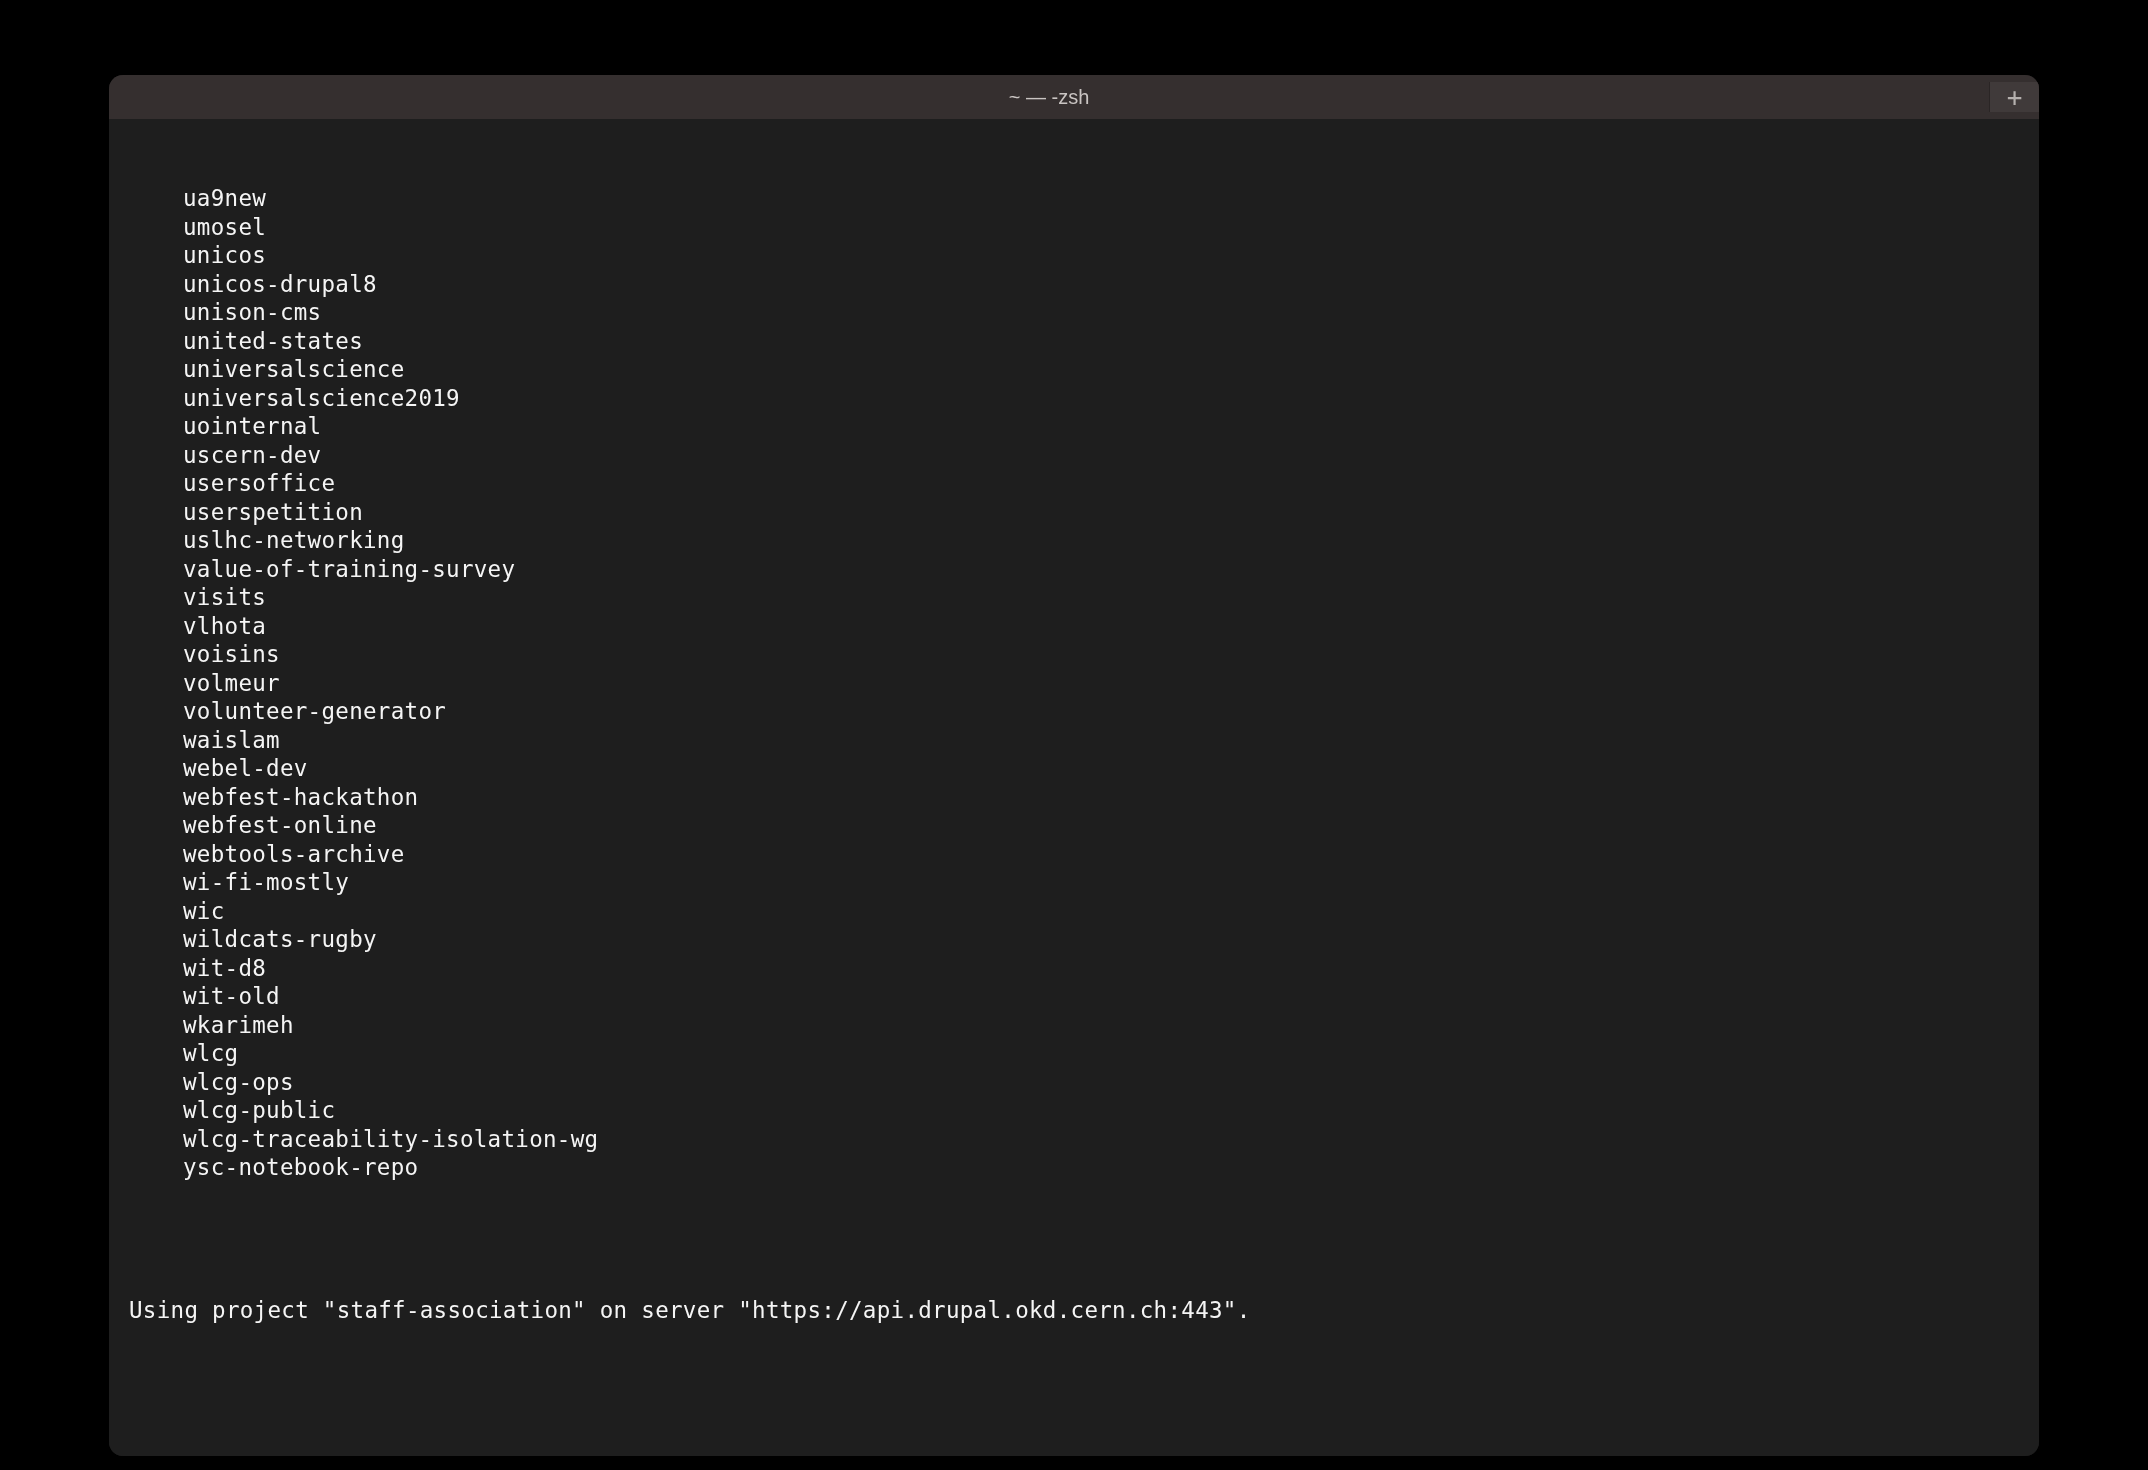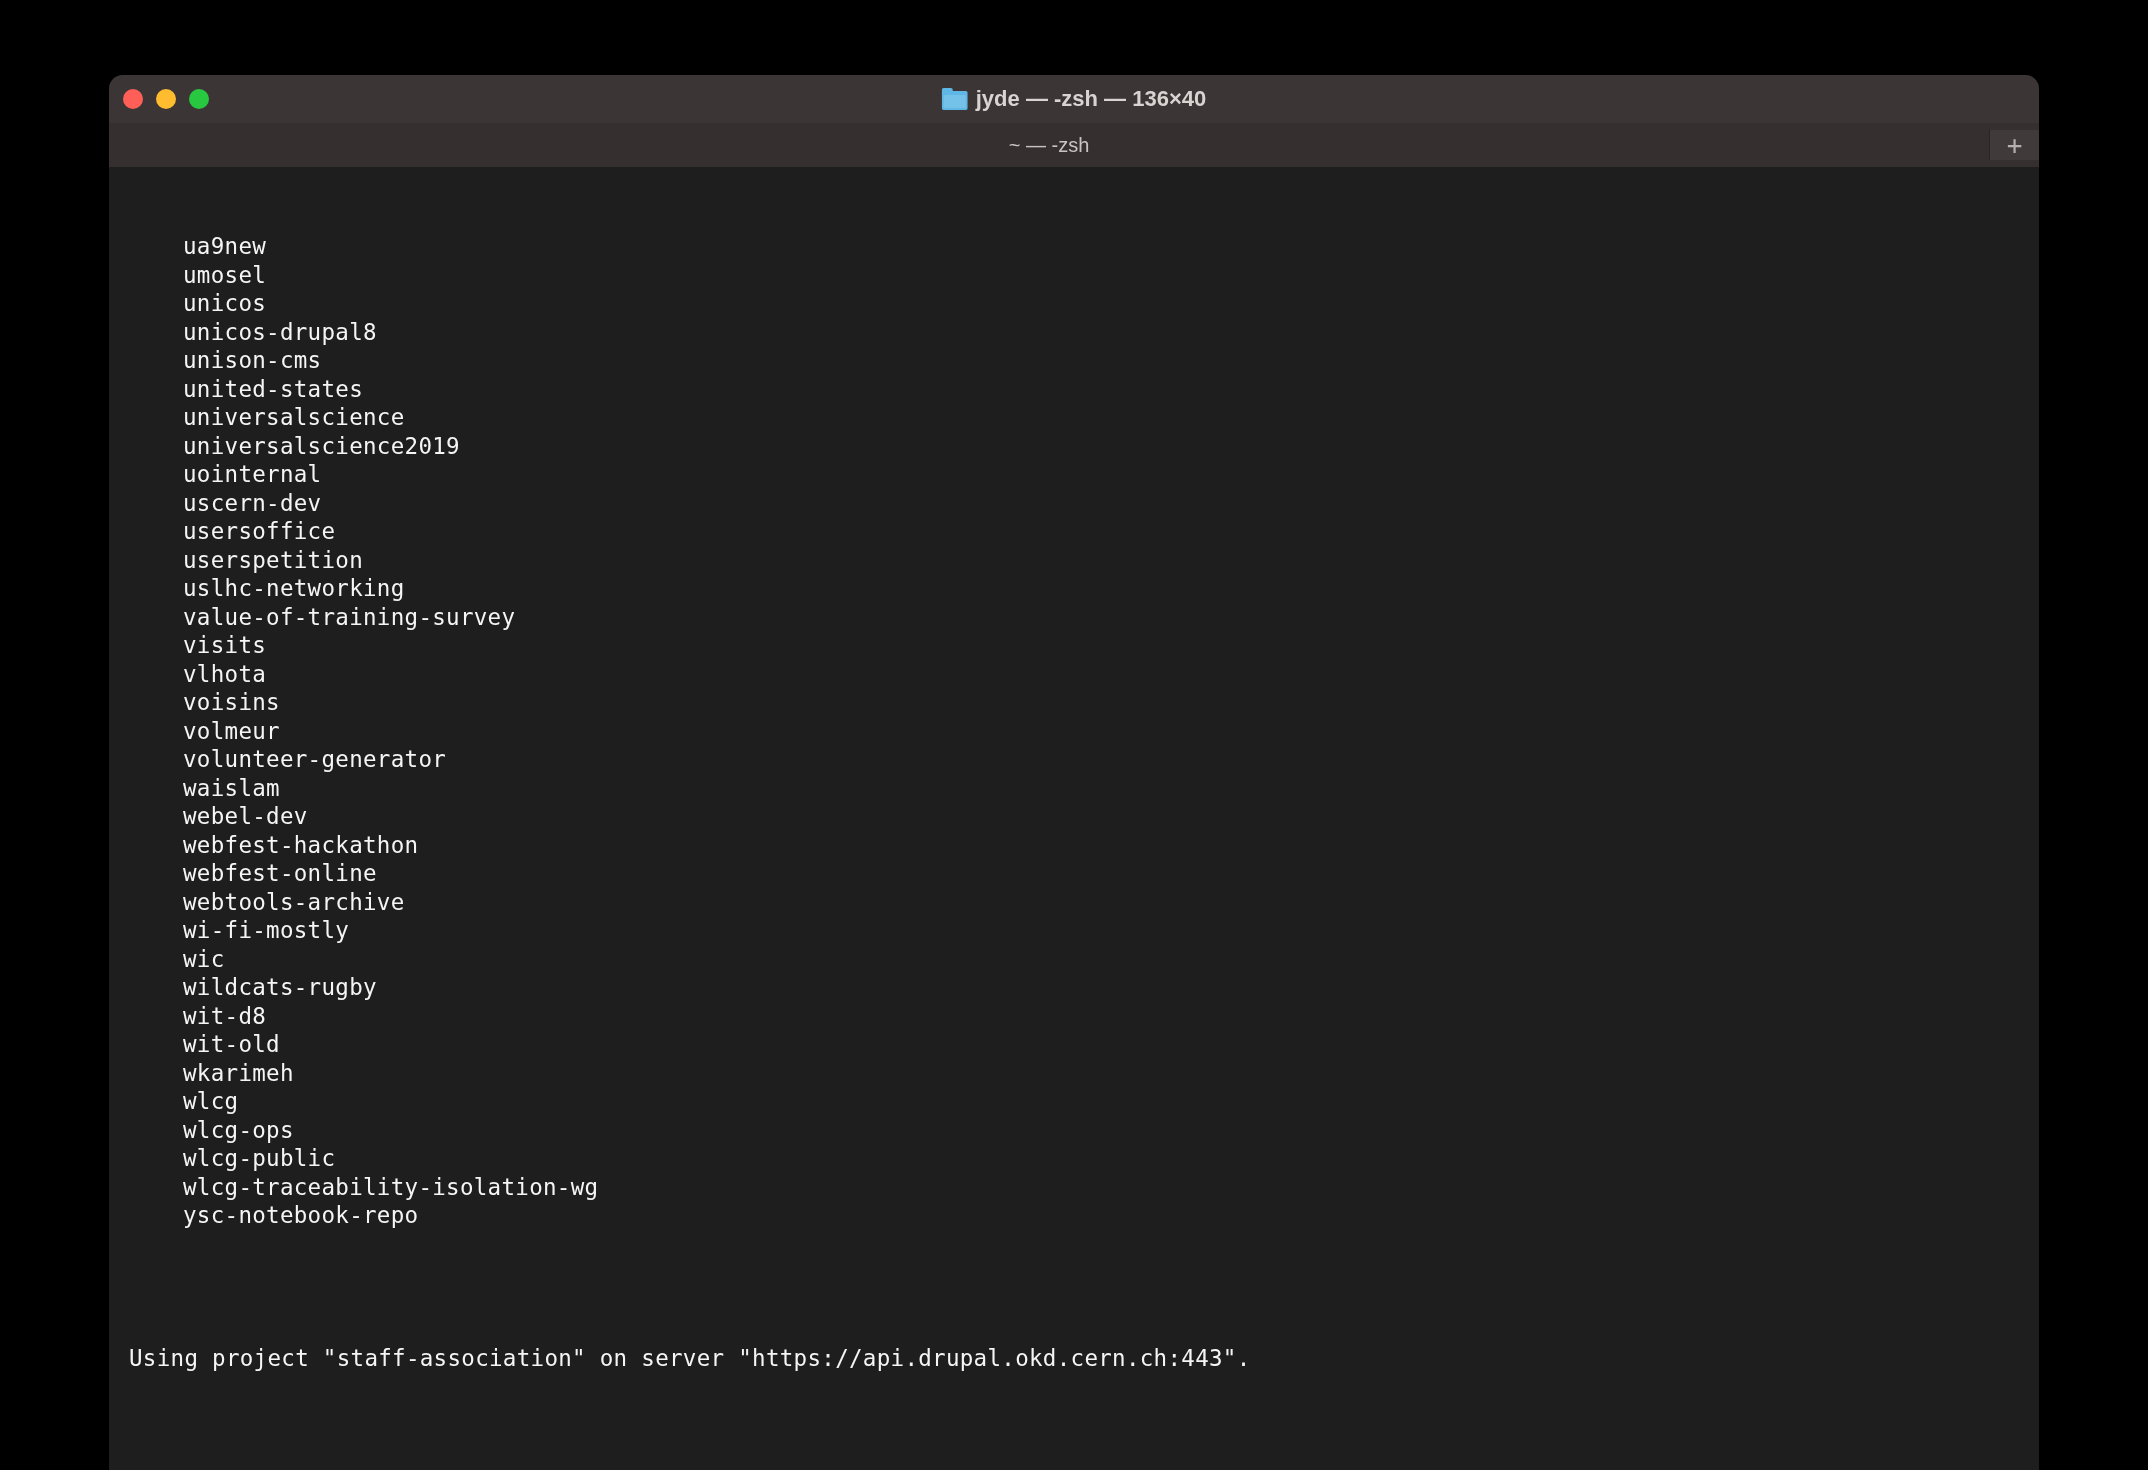--- a/index.html
+++ b/index.html
@@ -102,37 +102,20 @@
       right: 14px;
       color: #f5f5f5;
     }
     #list-container .line { padding-left: 74px; }
   </style>
 </head>
 <body>
 
 <div class="window">
 
-  <div class="titlebar">
-    <div class="traffic">
-      <div class="dot red"></div>
-      <div class="dot yellow"></div>
-      <div class="dot green"></div>
-    </div>
-    <div class="title-center">
-      <span class="folder-icon">
-        <svg viewBox="0 0 26 22" width="26" height="22">
-          <rect x="0" y="3" width="26" height="19" rx="2" fill="#5fb7e6"></rect>
-          <rect x="0" y="0" width="11" height="7" rx="2" fill="#5fb7e6"></rect>
-          <rect x="2" y="7" width="22" height="13" rx="1" fill="#9ed7f0" opacity="0.35"></rect>
-        </svg>
-      </span>
-      <span>jyde — -zsh — 136×40</span>
-    </div>
-  </div>
 
   <div class="tabbar">
     <div class="tab">
       <span>~ — -zsh</span>
     </div>
     <div class="newtab">+</div>
   </div>
 
   <div class="terminal-body">
     <div id="list-container"><div class="line">ua9new</div><div class="line">umosel</div><div class="line">unicos</div><div class="line">unicos-drupal8</div><div class="line">unison-cms</div><div class="line">united-states</div><div class="line">universalscience</div><div class="line">universalscience2019</div><div class="line">uointernal</div><div class="line">uscern-dev</div><div class="line">usersoffice</div><div class="line">userspetition</div><div class="line">uslhc-networking</div><div class="line">value-of-training-survey</div><div class="line">visits</div><div class="line">vlhota</div><div class="line">voisins</div><div class="line">volmeur</div><div class="line">volunteer-generator</div><div class="line">waislam</div><div class="line">webel-dev</div><div class="line">webfest-hackathon</div><div class="line">webfest-online</div><div class="line">webtools-archive</div><div class="line">wi-fi-mostly</div><div class="line">wic</div><div class="line">wildcats-rugby</div><div class="line">wit-d8</div><div class="line">wit-old</div><div class="line">wkarimeh</div><div class="line">wlcg</div><div class="line">wlcg-ops</div><div class="line">wlcg-public</div><div class="line">wlcg-traceability-isolation-wg</div><div class="line">ysc-notebook-repo</div></div>

